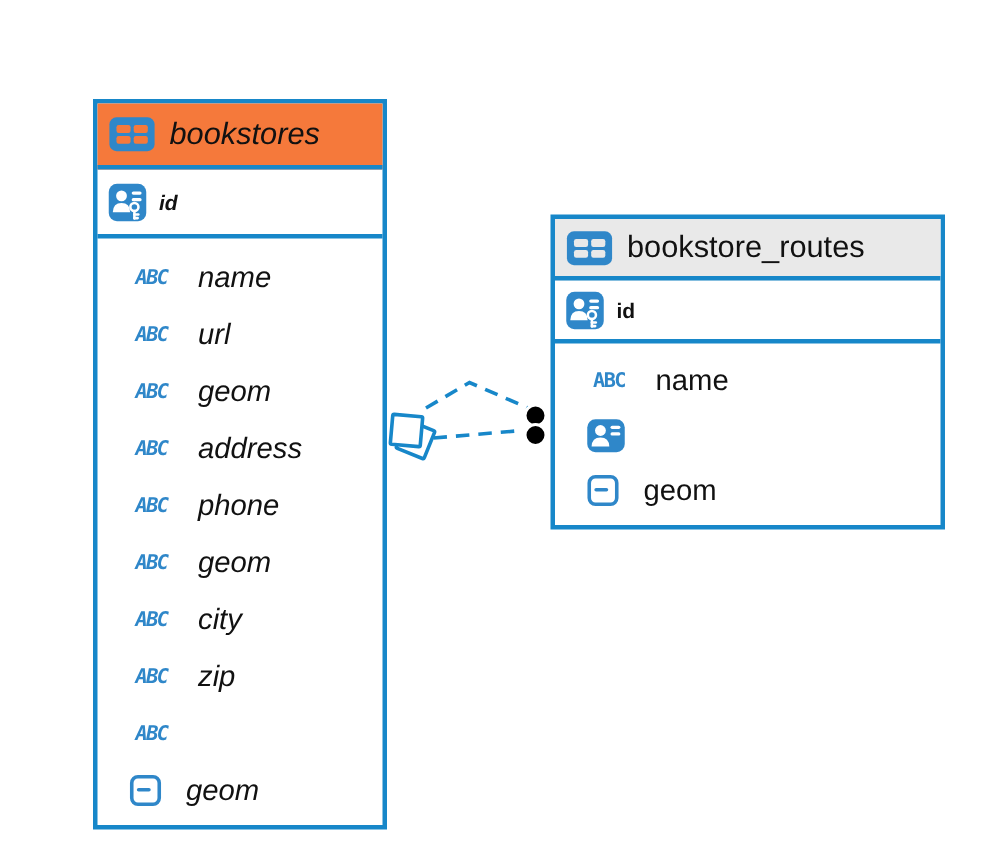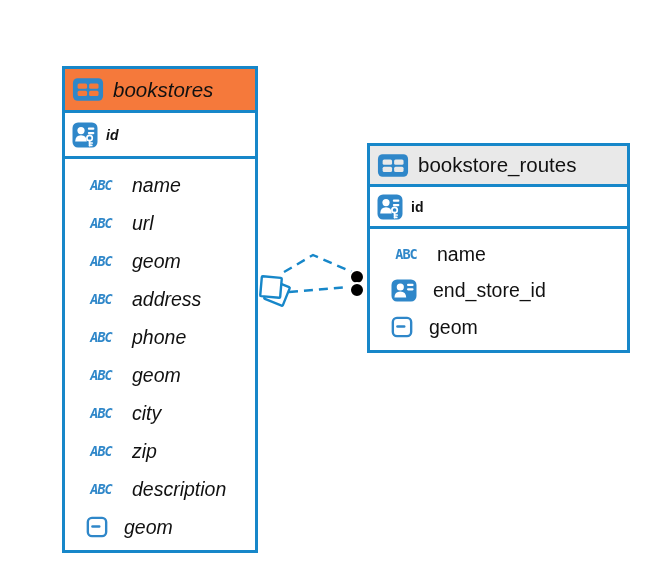--- a/index.html
+++ b/index.html
@@ -134,21 +134,20 @@
       <div class="col-row">
         <span class="icon-abc">ABC</span>
         <span>city</span>
       </div>
       <div class="col-row">
         <span class="icon-abc">ABC</span>
         <span>zip</span>
       </div>
       <div class="col-row">
         <span class="icon-abc">ABC</span>
-        <span>description</span>
       </div>
       <div class="col-row">
         <svg class="icon icon-geom">
             <use href="#sym-geom"></use>
           </svg>
         <span>geom</span>
       </div>
     </div>
   </div>
 
@@ -167,21 +166,20 @@
     </div>
     <div class="cols">
       <div class="col-row">
         <span class="icon-abc">ABC</span>
         <span>name</span>
       </div>
       <div class="col-row">
         <svg class="icon icon-person">
             <use href="#sym-person"></use>
           </svg>
-        <span>end_store_id</span>
       </div>
       <div class="col-row">
         <svg class="icon icon-geom">
             <use href="#sym-geom"></use>
           </svg>
         <span>geom</span>
       </div>
     </div>
   </div>
 

